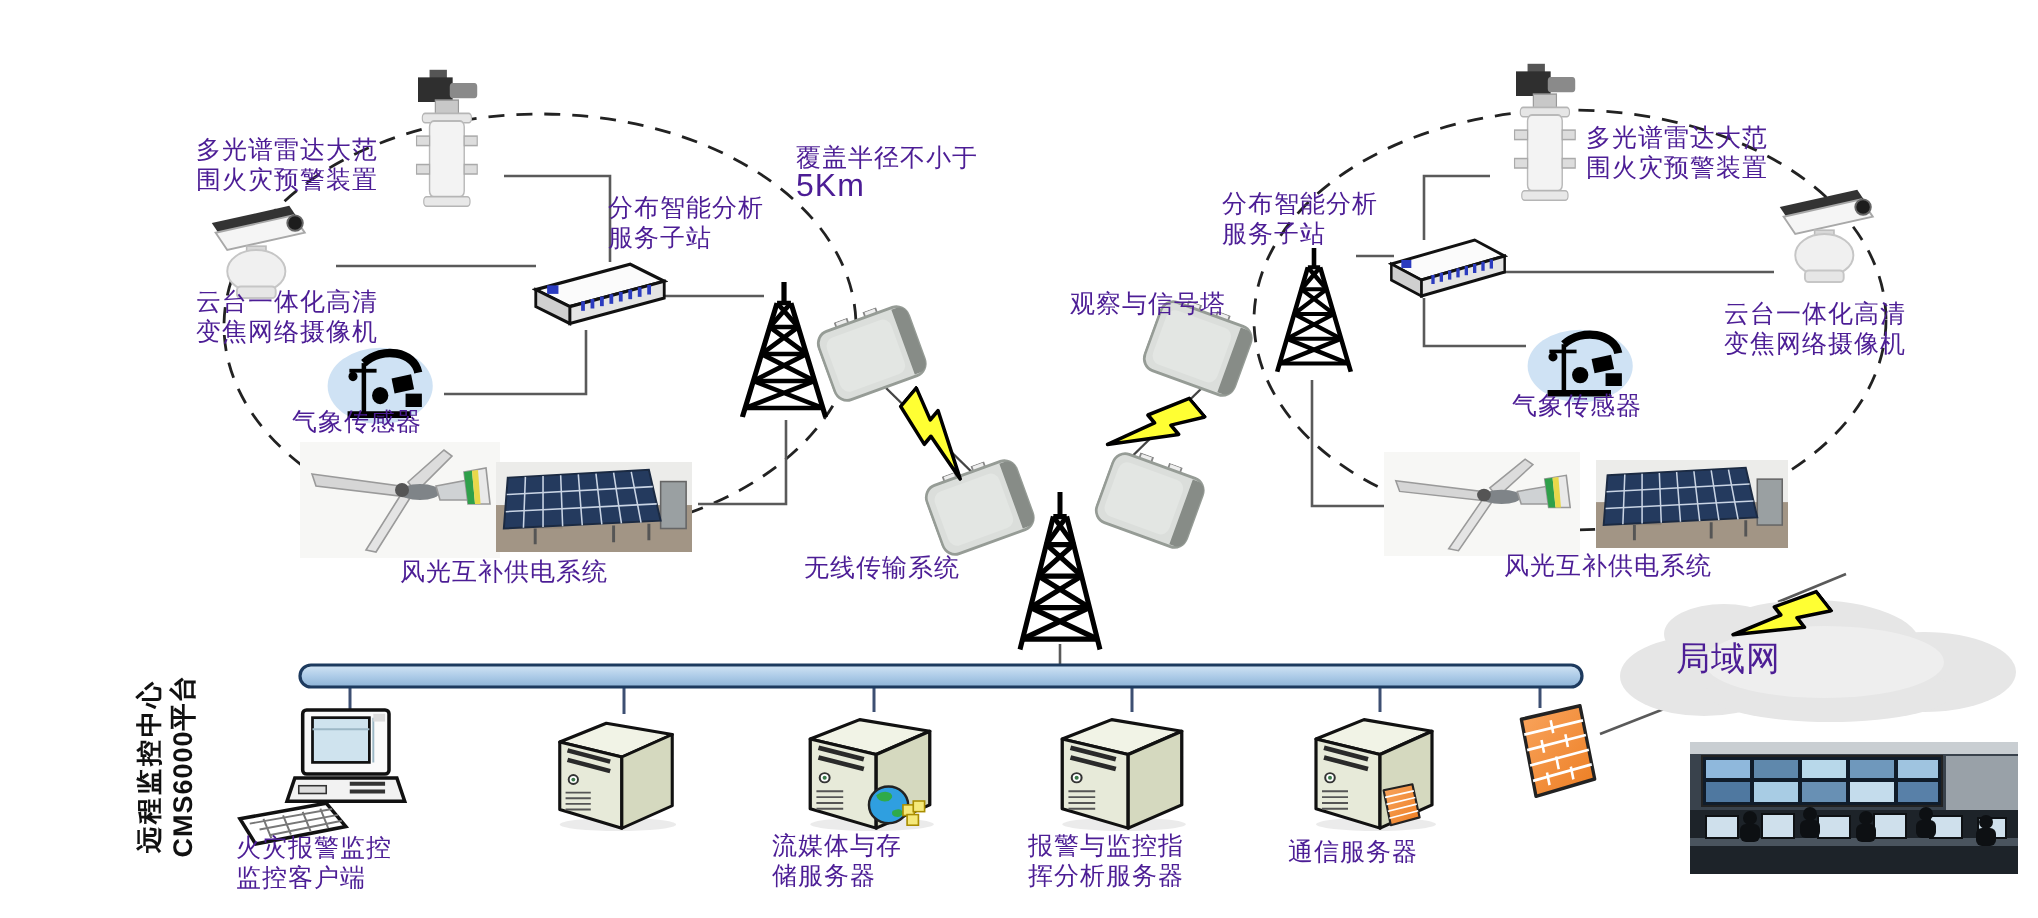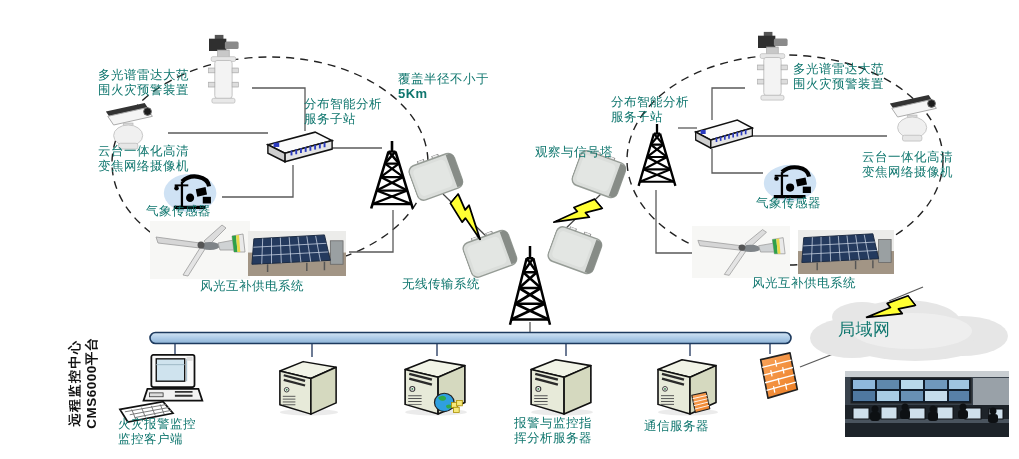--- a/index.html
+++ b/index.html
@@ -1,24 +1,24 @@
 <!DOCTYPE html>
 <html><head>
 <meta charset="utf-8">
 <style>
   html,body{margin:0;padding:0;background:#fff;}
   .stage{position:relative;width:1019px;height:459px;background:#ffffff;overflow:hidden;
          font-family:"Liberation Serif","DejaVu Serif",serif;}
   .bg{position:absolute;left:0;top:0;z-index:1;}
   .dev{position:absolute;z-index:2;}
   .dev svg{display:block;width:100%;height:100%;}
-  .lbl{position:absolute;z-index:3;font-size:12.5px;line-height:14.5px;color:#0f766e;
+  .lbl{position:absolute;z-index:3;font-size:12.5px;line-height:14.5px;color:#4c1d95;
        letter-spacing:0.5px;white-space:nowrap;}
   .lbl.center{text-align:left;}
-  .lbl .bold-sub{font-family:"Liberation Sans","DejaVu Sans",sans-serif;font-weight:bold;font-size:13px;}
+  .lbl .bold-sub{font-family:"Liberation Sans","DejaVu Sans",sans-serif;font-weight:normal;font-size:16px;}
   .lbl.big{font-size:17px;}
   .platform{position:absolute;z-index:3;left:30px;top:360px;width:120px;height:46px;
             transform:rotate(-90deg);text-align:center;color:#111;}
   .platform .l1{font-weight:bold;font-size:13px;letter-spacing:1.5px;line-height:16px;}
   .platform .l2{font-family:"Liberation Sans","DejaVu Sans",sans-serif;font-weight:bold;
                 font-size:13.5px;letter-spacing:0.5px;line-height:17px;}
   .rot{transform-origin:50% 50%;}
 </style>
 </head>
 <body>
@@ -474,20 +474,24 @@
   <div class="lbl center" style="left:402px;top:277px;width:96px">
     <div>无线传输系统</div>
   </div>
   <div class="lbl center big" style="left:838px;top:323px;width:80px">
     <div>局域网</div>
   </div>
   <div class="lbl center" style="left:118px;top:417px;width:104px">
     <div>火灾报警监控</div>
       <div>监控客户端</div>
   </div>
+  <div class="lbl center" style="left:386px;top:416px;width:86px">
+    <div>流媒体与存</div>
+      <div>储服务器</div>
+  </div>
   <div class="lbl center" style="left:514px;top:416px;width:98px">
     <div>报警与监控指</div>
       <div>挥分析服务器</div>
   </div>
   <div class="lbl center" style="left:644px;top:419px;width:88px">
     <div>通信服务器</div>
   </div>
   <div class="platform">
     <div class="l1">远程监控中心</div>
     <div class="l2">CMS6000平台</div>

